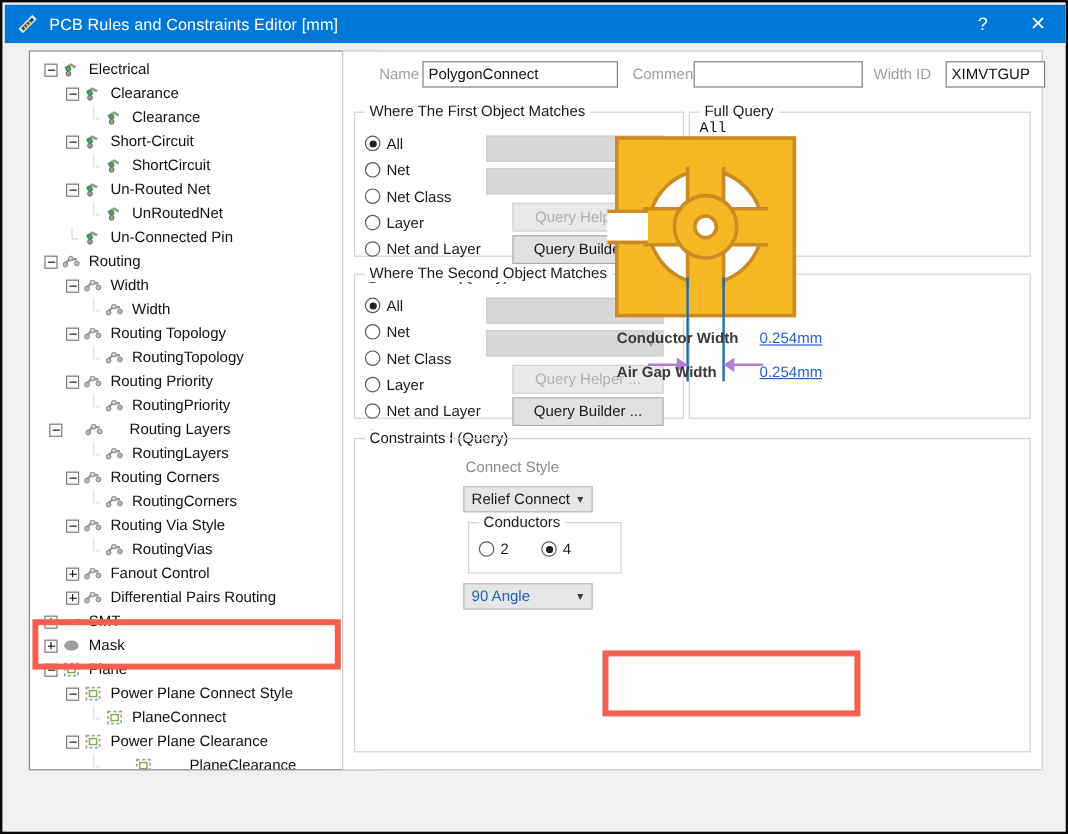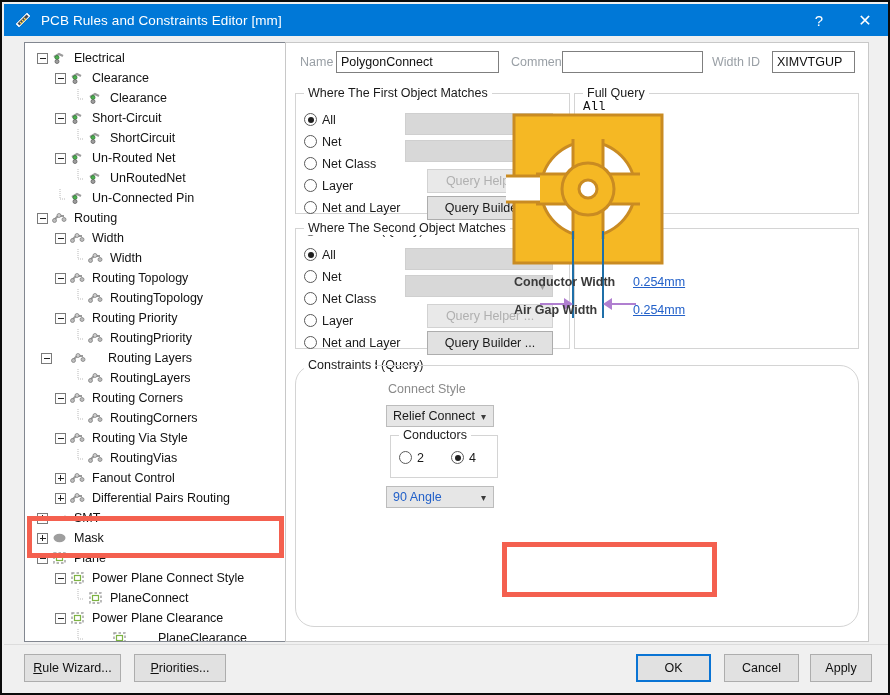--- a/index.html
+++ b/index.html
@@ -154,21 +154,21 @@
     position: absolute;
     left: 281px; top: 6px;
     width: 584px; height: 600px;
     background: #ffffff;
     border: 1px solid #c8c8c8;
     box-sizing: border-box;
   }
 
   .name-row {
     position: absolute;
-    left: 0; top: 0;
+    left: 16px; top: 0;
     width: 100%; height: 40px;
   }
   .fld-label {
     position: absolute;
     font-size: 12.5px;
     color: #9aa0a6;
     top: 12px;
   }
   .tbox {
     position: absolute;
@@ -759,32 +759,32 @@
         <span class="chev">▾</span>
       </div>
       <div class="btn disabled" style="left:141px; top:261px; width:126px;">Query Helper ...</div>
       <div class="btn" style="left:141px; top:288px; width:126px;">Query Builder ...</div>
 
       <div class="grp" style="left:288px; top:185px; width:285px; height:121px;">
         <div class="grp-title">Full Query</div>
         <div class="query-text">All</div>
       </div>
 
-      <div class="grp" style="left:9px; top:322px; width:564px; height:262px;border-radius:19px;">
+      <div class="grp" style="left:9px; top:322px; width:564px; height:262px;">
         <div class="grp-title">Constraints</div>
       </div>
 
       <div class="cs-label" style="left:102px; top:339px;">Connect Style</div>
 
       <div class="combo enabled" style="left:100px; top:362px; width:108px;">
         <span>Relief Connect</span>
         <span class="chev">▾</span>
       </div>
 
-      <div class="grp" style="left:104px; top:392px; width:108px; height:43px;">
+      <div class="grp" style="left:104px; top:392px; width:128px; height:43px;">
         <div class="grp-title">Conductors</div>
       </div>
       <div class="radio-row" style="left:113px; top:406px;">
         <span class="radio"></span>
         <span>2</span>
       </div>
       <div class="radio-row" style="left:165px; top:406px;">
         <span class="radio on"></span>
         <span>4</span>
       </div>
@@ -841,26 +841,15 @@
       </div>
       <div class="meas-row" style="left:347px; top:260px;">
         <span class="meas-val">0.254mm</span>
       </div>
 
     </div>
 
     <div class="redbox" style="left:23px; top:480px; width:257px; height:42px;"></div>
     <div class="redbox" style="left:498px; top:506px; width:215px; height:55px;"></div>
 
-    <div class="bottombar">
-      <div class="bbtn" style="left:20px; width:97px;">
-        <span><span class="mn">R</span><span>ule Wizard...</span></span>
-      </div>
-      <div class="bbtn" style="left:130px; width:92px;">
-        <span><span class="mn">P</span><span>riorities...</span></span>
-      </div>
-      <div class="bbtn default" style="left:632px; width:75px;">OK</div>
-      <div class="bbtn" style="left:720px; width:75px;">Cancel</div>
-      <div class="bbtn" style="left:806px; width:62px;">Apply</div>
-    </div>
 
   </div>
 </div>
 
 </body></html>

